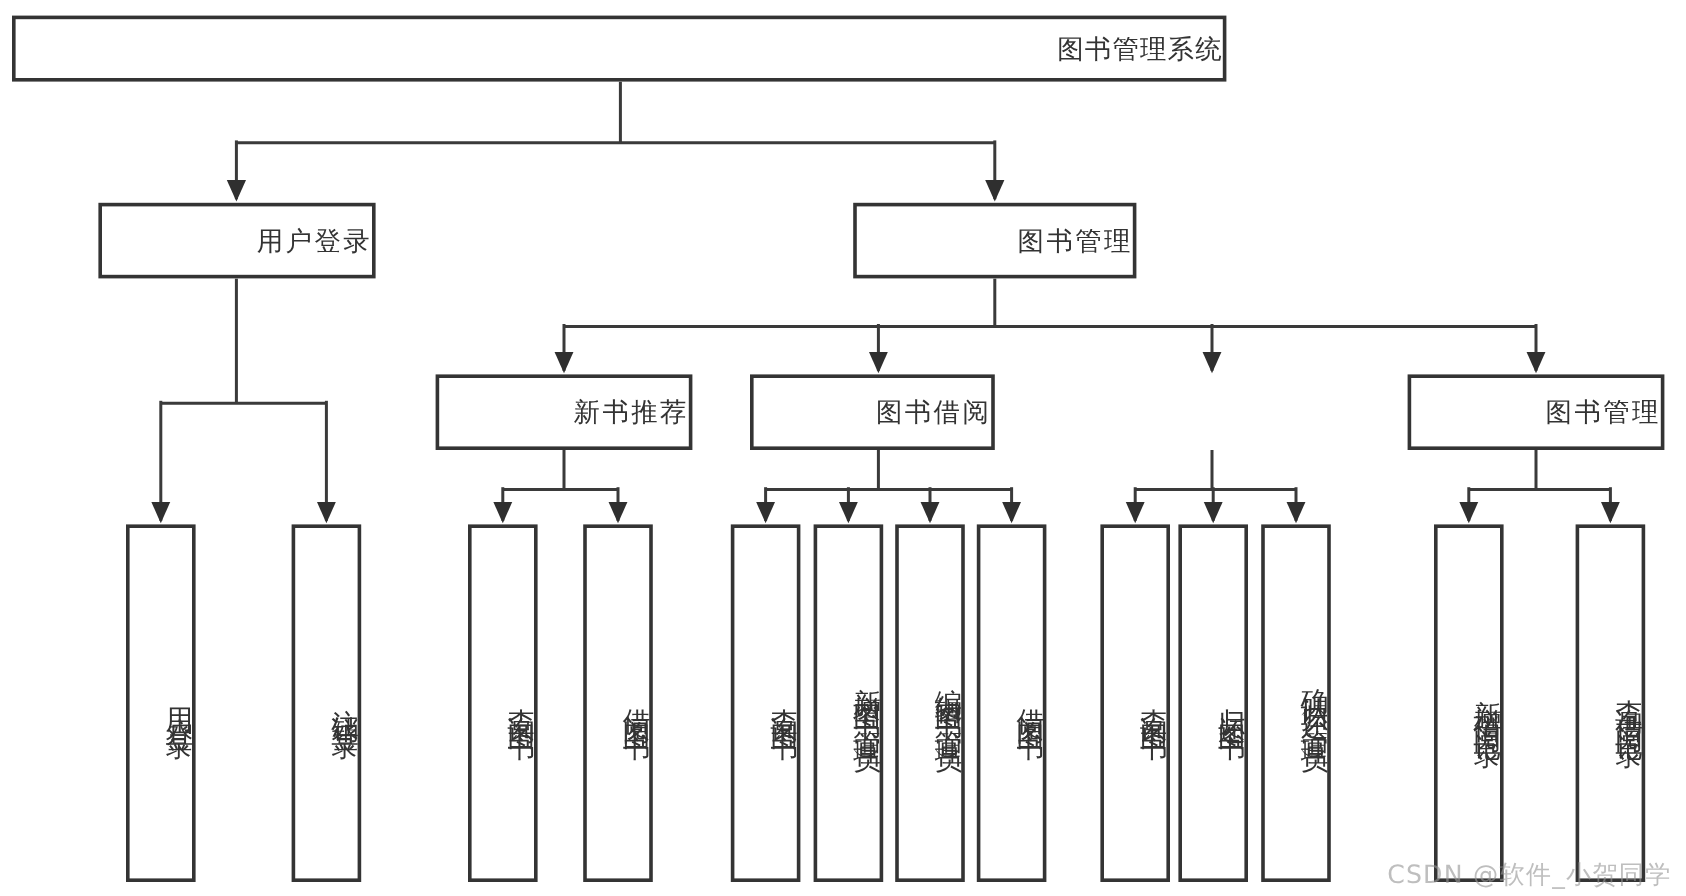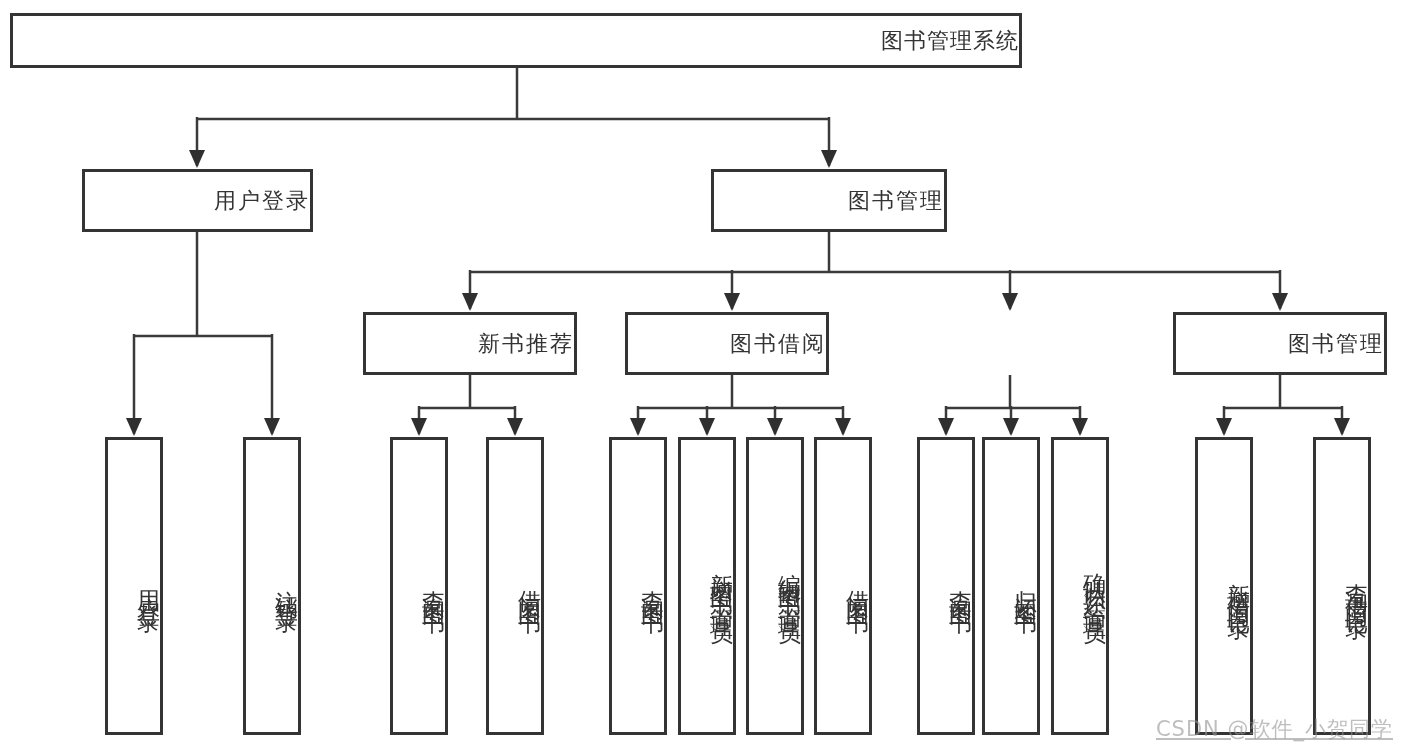--- a/index.html
+++ b/index.html
@@ -54,21 +54,20 @@
   }
   .watermark {
     position: absolute;
     right: 12px;
     bottom: 4px;
     font-size: 21px;
     color: rgba(150, 150, 150, 0.62);
     letter-spacing: 1px;
     z-index: 3;
     white-space: nowrap;
-    text-decoration: underline;
   }
 </style>
 </head>
 <body>
 
 <div class="canvas">
 
   <svg class="wires" viewBox="0 0 1405 747">
     <defs>
       <marker id="ah" markerUnits="userSpaceOnUse" markerWidth="20" markerHeight="18" refX="16" refY="9" orient="auto">

